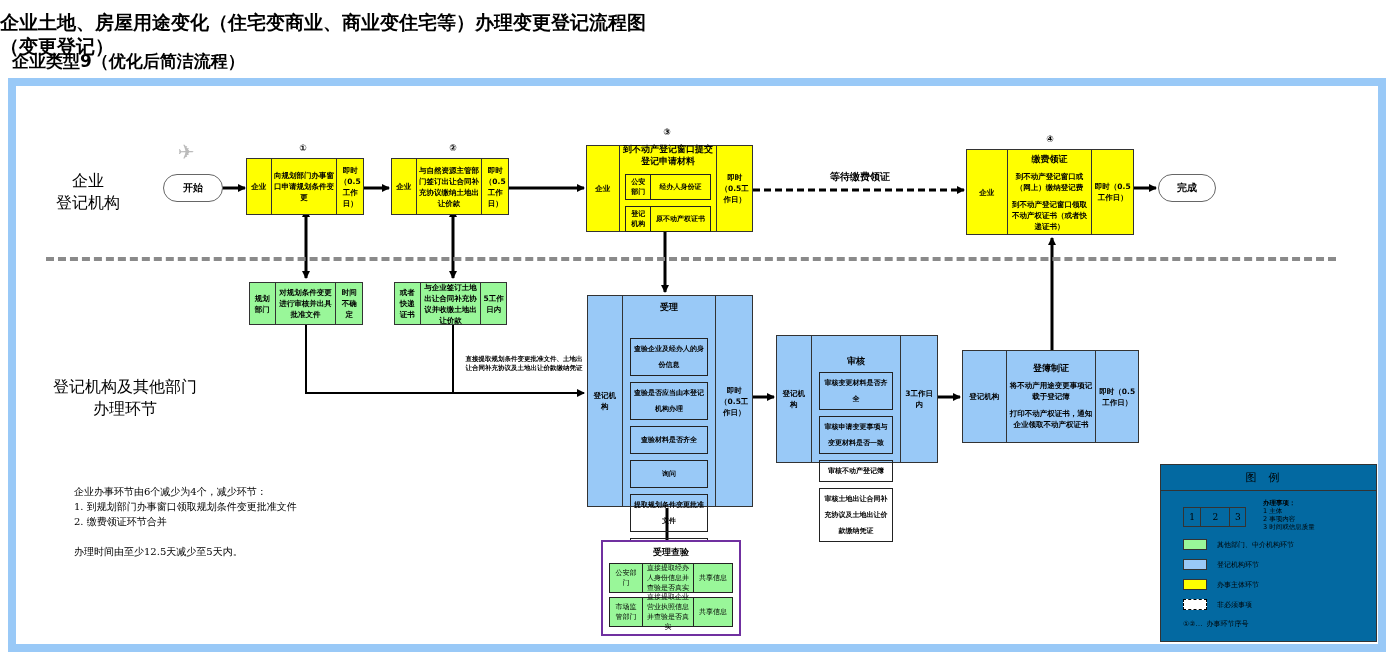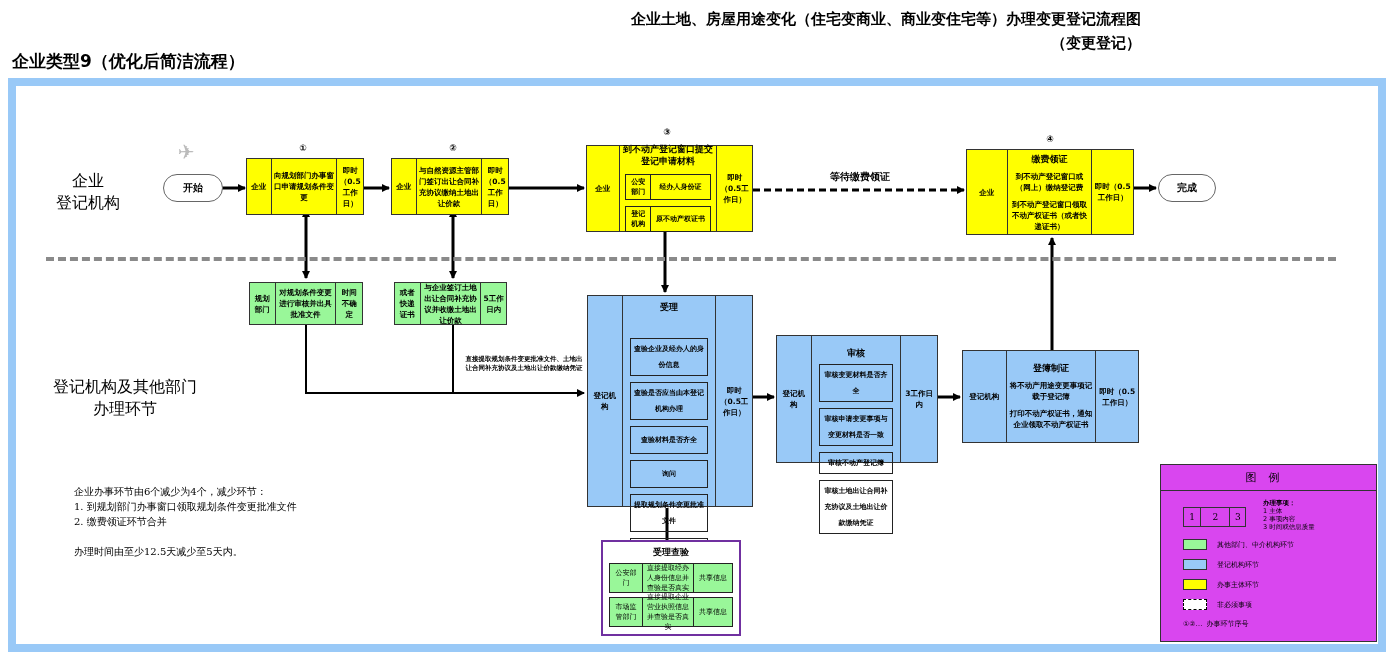--- a/index.html
+++ b/index.html
@@ -1,19 +1,19 @@
 <!DOCTYPE html>
 <html><head>
 <meta charset="utf-8">
 <style>
   * { box-sizing: border-box; margin: 0; padding: 0; }
   body { width: 1397px; height: 659px; background: #ffffff; position: relative; overflow: hidden;
          font-family: "DejaVu Sans", "Liberation Sans", sans-serif; color: #000; }
   .abs { position: absolute; }
-  .title { left: 0; width: 1141px; text-align: right; font-size: 15px; font-weight: bold; }
+  .title { left: 0; width: 1141px; text-align: left; font-size: 19px; font-weight: bold; }
   .subtitle-left { left: 12px; top: 50px; font-size: 17px; font-weight: bold; }
   .frame { left: 8px; top: 78px; width: 1378px; height: 574px; border: 8px solid #99c9f7; background: #fff; }
   .lane-label { font-size: 16px; text-align: center; line-height: 22px; }
   .divider { left: 46px; top: 257px; width: 1290px; height: 0; border-top: 4px dashed #8a8a8a; }
   .terminal { height: 28px; border: 1px solid #666; border-radius: 14px; background: #fff;
               font-size: 10px; font-weight: bold; display: flex; align-items: center; justify-content: center; }
   .box { display: flex; border: 1px solid #333; }
   .box > .col { border-right: 1px solid #333; display: flex; flex-direction: column; align-items: center;
                 justify-content: center; text-align: center; font-size: 7.5px; font-weight: bold; line-height: 11px; padding: 2px; }
   .box > .col:last-child { border-right: none; }
@@ -21,21 +21,21 @@
   .blue { background: #99c9f7; }
   .green { background: #99f799; }
   .inner-item { border: 1px solid #222; background: inherit; font-size: 7px; line-height: 16px; padding: 2px;
                 text-align: center; font-weight: bold; width: 88%; margin: 3px 0; }
   .inner-table { display: flex; border: 1px solid #222; width: 92%; margin: 3px 0; }
   .inner-table > div { border-right: 1px solid #222; font-size: 7px; line-height: 10px; padding: 2px; display: flex;
                        align-items: center; justify-content: center; text-align: center; }
   .inner-table > div:last-child { border-right: none; }
   .step-num { font-size: 9px; font-weight: bold; text-align: center; width: 20px; }
   .note { font-family: "DejaVu Serif", "Liberation Serif", serif; font-size: 10px; line-height: 15px; }
-  .legend { left: 1160px; top: 464px; width: 217px; height: 178px; border: 1px solid #333; background: #d946ef; }
+  .legend { left: 1160px; top: 464px; width: 217px; height: 178px; border: 1px solid #333; background: #0369a1; }
   .legend-title { height: 26px; border-bottom: 1px solid #333; text-align: center; font-size: 11px; line-height: 26px; letter-spacing: 12px; }
   .legend-row { position: absolute; display: flex; align-items: center; font-size: 7px; }
   .swatch { width: 24px; height: 11px; border: 1px solid #333; margin-right: 10px; }
   .mid-label { font-size: 7px; font-weight: bold; text-align: center; line-height: 10px; }
   svg.lines { position: absolute; left: 0; top: 0; }
 </style>
 </head>
 <body>
 
 <div class="abs title" style="top:10px">企业土地、房屋用途变化（住宅变商业、商业变住宅等）办理变更登记流程图</div>
@@ -153,21 +153,21 @@
     <div class="inner-item" style="padding:5px 2px">询问</div>
     <div class="inner-item">提取规划条件变更批准文件</div>
     <div class="inner-item">提取土地出让合同补充协议</div>
     <div class="inner-item">提取土地出让价款缴纳凭证</div>
   </div>
   <div class="col" style="width:36px">即时（0.5工作日）</div>
 </div>
 
 <div class="abs box blue" style="left:776px; top:335px; width:162px; height:128px;">
   <div class="col" style="width:35px">登记机构</div>
-  <div class="col" style="width:91px; justify-content:flex-start; padding-top:12px;">
+  <div class="col" style="width:91px; justify-content:flex-start; padding-top:20px;">
     <div style="font-size:9px; margin-bottom:2px;">审核</div>
     <div class="inner-item">审核变更材料是否齐全</div>
     <div class="inner-item">审核申请变更事项与变更材料是否一致</div>
     <div class="inner-item">审核不动产登记簿</div>
     <div class="inner-item">审核土地出让合同补充协议及土地出让价款缴纳凭证</div>
   </div>
   <div class="col" style="width:36px">3工作日内</div>
 </div>
 
 <div class="abs box blue" style="left:962px; top:350px; width:177px; height:93px;">

